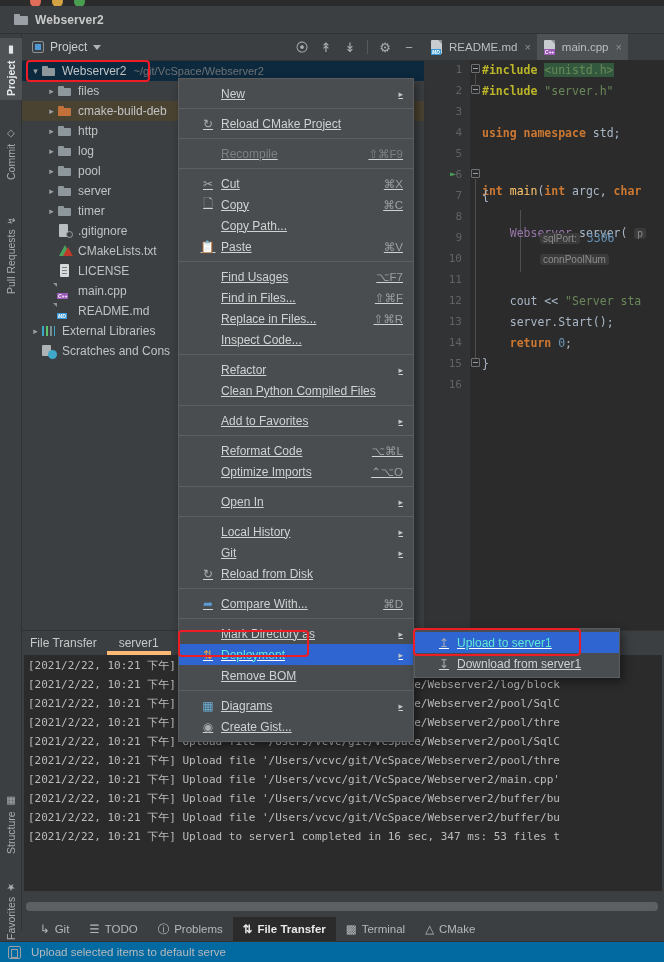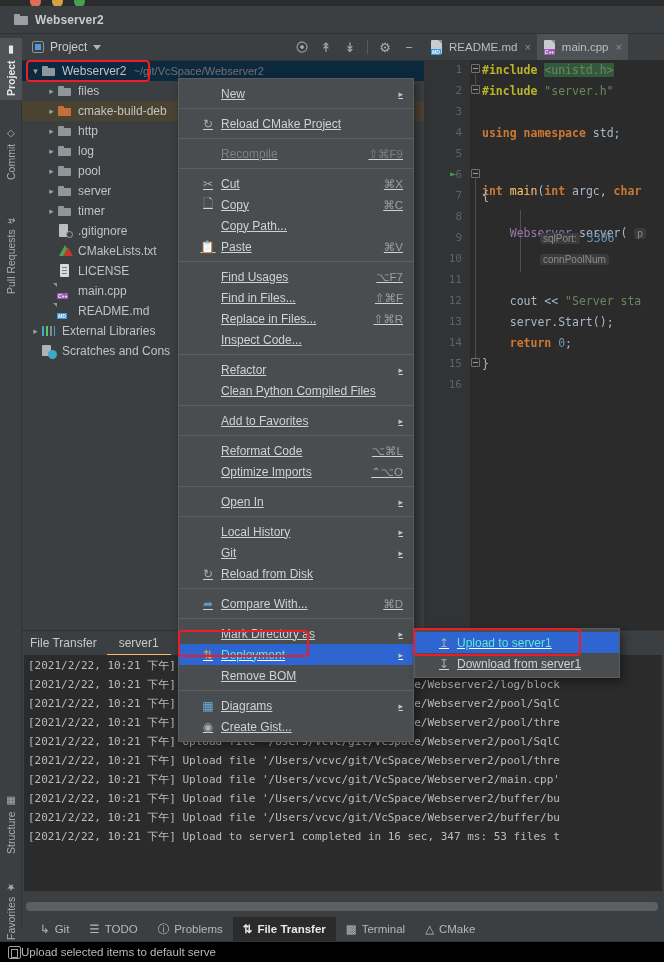--- a/index.html
+++ b/index.html
@@ -158,42 +158,42 @@
   .fn { color: #ffc66d; }
   .param { color: #a9b7c6; }
   .hintbox { background: #3b3b3b; color: #8c8c8c; border-radius: 3px; padding: 0 3px; font-size: 10px; font-family: "Liberation Sans", sans-serif; }
   .hl-sel { background: #32593d; }
   .ind-guide { position:absolute; width:1px; background:#4d5052; left:96px; }
 
   
   .ftpanel { position: absolute; left: 22px; top: 630px; width: 642px; height: 285px; background: #3c3f41; border-top: 1px solid #323232; }
   .fthead { height: 24px; display: flex; align-items: center; gap: 0; }
   .ftlabel { font-size: 12px; color: #c6c9ca; padding: 0 10px 0 8px; }
-  .ftserv { font-size: 12px; color: #c6c9ca; padding: 0 12px; height: 24px; line-height: 24px; border-bottom: 1px solid #fdba74; }
+  .ftserv { font-size: 12px; color: #c6c9ca; padding: 0 12px; height: 24px; line-height: 24px; border-bottom: 4px solid #fdba74; }
   .ftlog {
     position: absolute; left: 2px; top: 24px; width: 638px; height: 236px;
     background: #2b2b2b; font-family: "DejaVu Sans Mono", monospace;
     font-size: 11px; color: #bbbbbb; overflow: hidden; padding-top: 1px;
   }
   .logline { height: 19px; line-height: 19px; white-space: nowrap; padding-left: 4px; }
   .hscroll { position: absolute; left: 4px; bottom: 4px; width: 632px; height: 9px; background: #3c3f41; border-radius: 4px; }
   .hscroll i { position: absolute; left: 0; top: 0; width: 100%; height: 9px; background: #5c6063; border-radius: 4px; display:block; }
 
   
   .bottomtabs {
     position: absolute; left: 22px; top: 917px; width: 642px; height: 24px;
     background: #3c3f41; display: flex; align-items: center; padding-left: 8px; gap: 0;
   }
   .btab { display: flex; align-items: center; gap: 5px; height: 24px; padding: 0 10px; font-size: 11.5px; color: #b4b8ba; }
   .btab.active { background: #2b2b2b; color: #e6e8e9; font-weight: bold; }
 
   
   .statusbar {
     position: absolute; left: 0; top: 941px; width: 664px; height: 21px;
-    background: #000000; display: flex; align-items: center; padding-left: 8px; gap: 0;
+    background: #0369a1; display: flex; align-items: center; padding-left: 8px; gap: 10px;
     border-top: 1px solid #323232;
   }
   .sb-ic { width: 13px; height: 13px; border: 1.3px solid #9aa0a3; border-radius: 2px; position: relative; }
   .sb-ic::after{content:"";position:absolute;left:2px;top:2px;width:5px;height:7px;border:1px solid #9aa0a3;}
   .sb-text { font-size: 11.5px; color: #b7babc; }
 </style>
 </head>
 <body>
 
 <div id="app">

